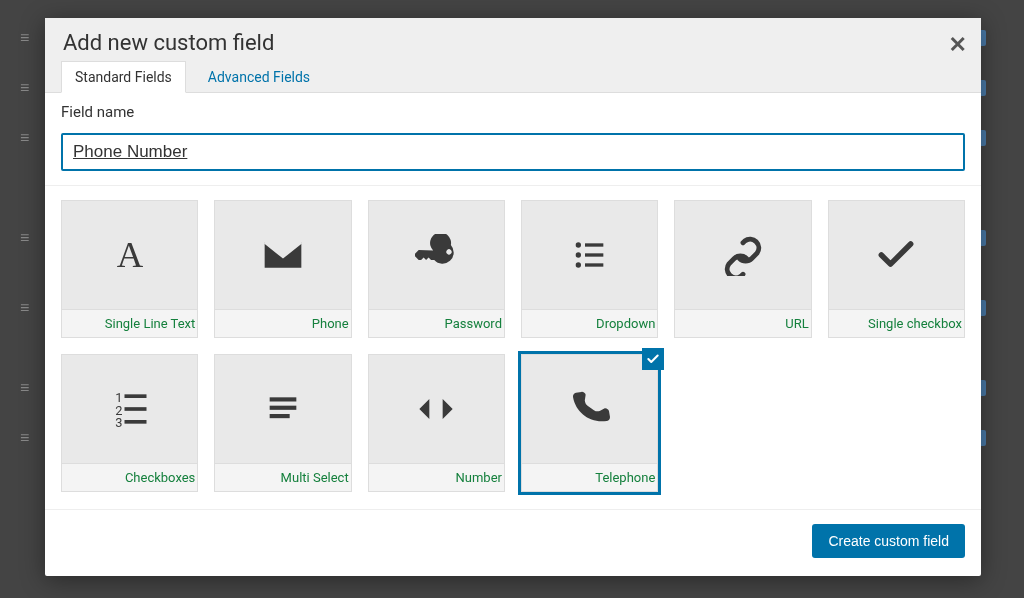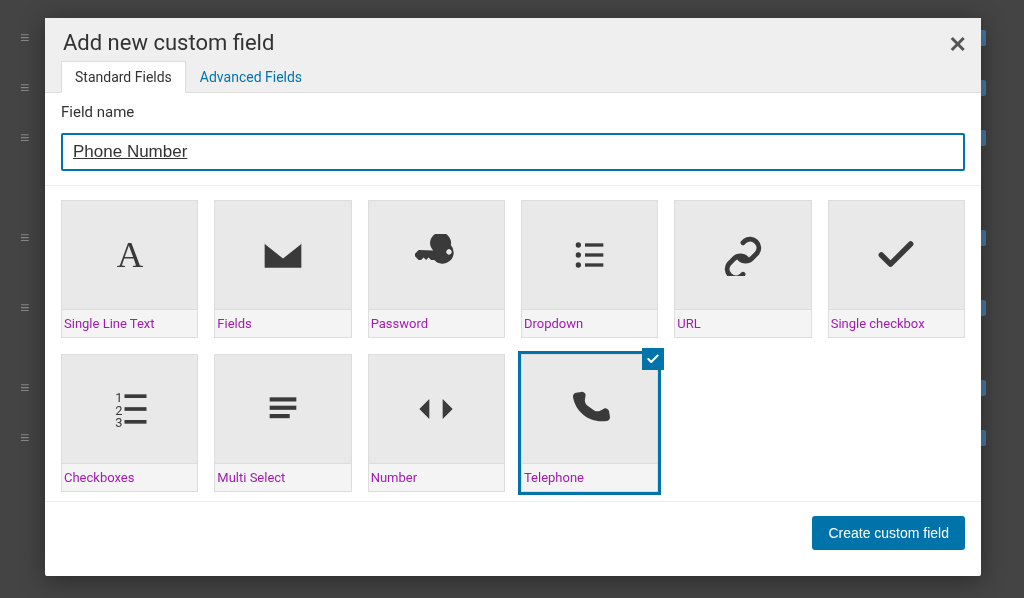--- a/index.html
+++ b/index.html
@@ -11,39 +11,39 @@
     .bg-row1 { top: 30px; } .bg-row2 { top: 80px; } .bg-row3 { top: 130px; } .bg-row4 { top: 230px; }
     .bg-row5 { top: 300px; } .bg-row6 { top: 380px; } .bg-row7 { top: 430px; }
     .bg-btn { position: absolute; right: 38px; width: 20px; height: 16px; background: #4a7aa8; border-radius: 2px; }
     .bb1 { top: 30px; } .bb2 { top: 80px; } .bb3 { top: 130px; } .bb4 { top: 230px; }
     .bb5 { top: 300px; } .bb6 { top: 380px; } .bb7 { top: 430px; }
 
     .modal { position: absolute; left: 45px; top: 18px; width: 936px; height: 558px; background: #fff; border-radius: 2px; box-shadow: 0 4px 24px rgba(0,0,0,0.4); display: flex; flex-direction: column; }
     .modal-header { background: #efefef; padding: 12px 16px 0 16px; position: relative; border-bottom: 1px solid #ddd; }
     .modal-title { font-size: 22px; font-weight: 400; color: #333; margin-bottom: 6px; padding-left: 2px; }
     .close { position: absolute; right: 14px; top: 14px; font-size: 22px; color: #555; cursor: pointer; font-weight: bold; }
-    .tabs { display: flex; gap: 0; margin-bottom: -1px; }
+    .tabs { display: flex; gap: 8px; margin-bottom: -1px; }
     .tab { padding: 7px 13px; font-size: 14px; background: transparent; border: 1px solid transparent; cursor: pointer; color: #0073aa; }
     .tab.active { background: #fff; border: 1px solid #ddd; border-bottom: 1px solid #fff; color: #333; }
 
     .modal-body { padding: 10px 16px 16px 16px; flex: 1; overflow: auto; }
     .field-label { font-size: 15px; color: #333; margin-bottom: 12px; }
     .field-input { width: 100%; padding: 7px 10px; font-size: 17px; border: 2px solid #0073aa; border-radius: 2px; outline: none; color: #333; text-decoration: underline; }
     .divider { height: 1px; background: #eee; margin: 14px -16px; }
 
     .field-grid { display: grid; grid-template-columns: repeat(6, 1fr); gap: 16px; }
     .field-card { position: relative; cursor: pointer; display: flex; flex-direction: column; }
     .field-card .icon-box { background: #e9e9e9; border: 1px solid #ddd; height: 110px; display: flex; align-items: center; justify-content: center; }
-    .field-card .label-box { background: #f4f4f4; border: 1px solid #ddd; border-top: none; text-align: left; padding: 6px 2px; font-size: 13px; color: #a21caf; }
+    .field-card .label-box { background: #f4f4f4; border: 1px solid #ddd; border-top: none; text-align: right; padding: 6px 2px; font-size: 13px; color: #15803d; }
     .field-card.selected { outline: 3px solid #0073aa; outline-offset: 0; }
     .field-card .check { position: absolute; top: -6px; right: -6px; width: 22px; height: 22px; background: #0073aa; display: flex; align-items: center; justify-content: center; }
     .field-card .check svg { fill: #fff; }
     .icon-box svg { fill: #3a3a3a; }
 
-    .modal-footer { padding: 14px 16px 26px; display: flex; justify-content: flex-end; border-top: 1px solid #eee; }
+    .modal-footer { padding: 14px 16px 18px; display: flex; justify-content: flex-end; border-top: 1px solid #eee; }
     .create-btn { background: #0073aa; color: #fff; border: none; padding: 9px 16px; font-size: 14px; cursor: pointer; border-radius: 3px; }
   </style>
 </head>
 <body>
 
 <div class="backdrop">
   <div class="bg-row bg-row1"></div>
     <div class="bg-row bg-row2"></div>
     <div class="bg-row bg-row3"></div>
   <div class="bg-row bg-row4"></div>
@@ -82,21 +82,21 @@
           </div>
           <div class="label-box">Single Line Text</div>
         </div>
         <div class="field-card">
           <div class="icon-box">
             <svg width="44" height="44" viewBox="0 0 24 24">
               <path d="M2 5h20v14H2z M2 5l10 8 10-8" fill="#3a3a3a"></path>
               <path d="M2 5l10 8 10-8" stroke="#e9e9e9" stroke-width="1.5" fill="none"></path>
             </svg>
           </div>
-          <div class="label-box">Fields</div>
+          <div class="label-box">Phone</div>
         </div>
         <div class="field-card">
           <div class="icon-box">
             <svg width="42" height="42" viewBox="0 0 24 24">
               <path d="M14 2a6 6 0 1 0-5 9.3L3 17v4h4l1-1v-2h2v-2h2l1.3-1.3A6 6 0 0 0 14 2zm2 5a1.5 1.5 0 1 1 0-3 1.5 1.5 0 0 1 0 3z" transform="rotate(45 12 12)"></path>
             </svg>
           </div>
           <div class="label-box">Password</div>
         </div>
         <div class="field-card">

